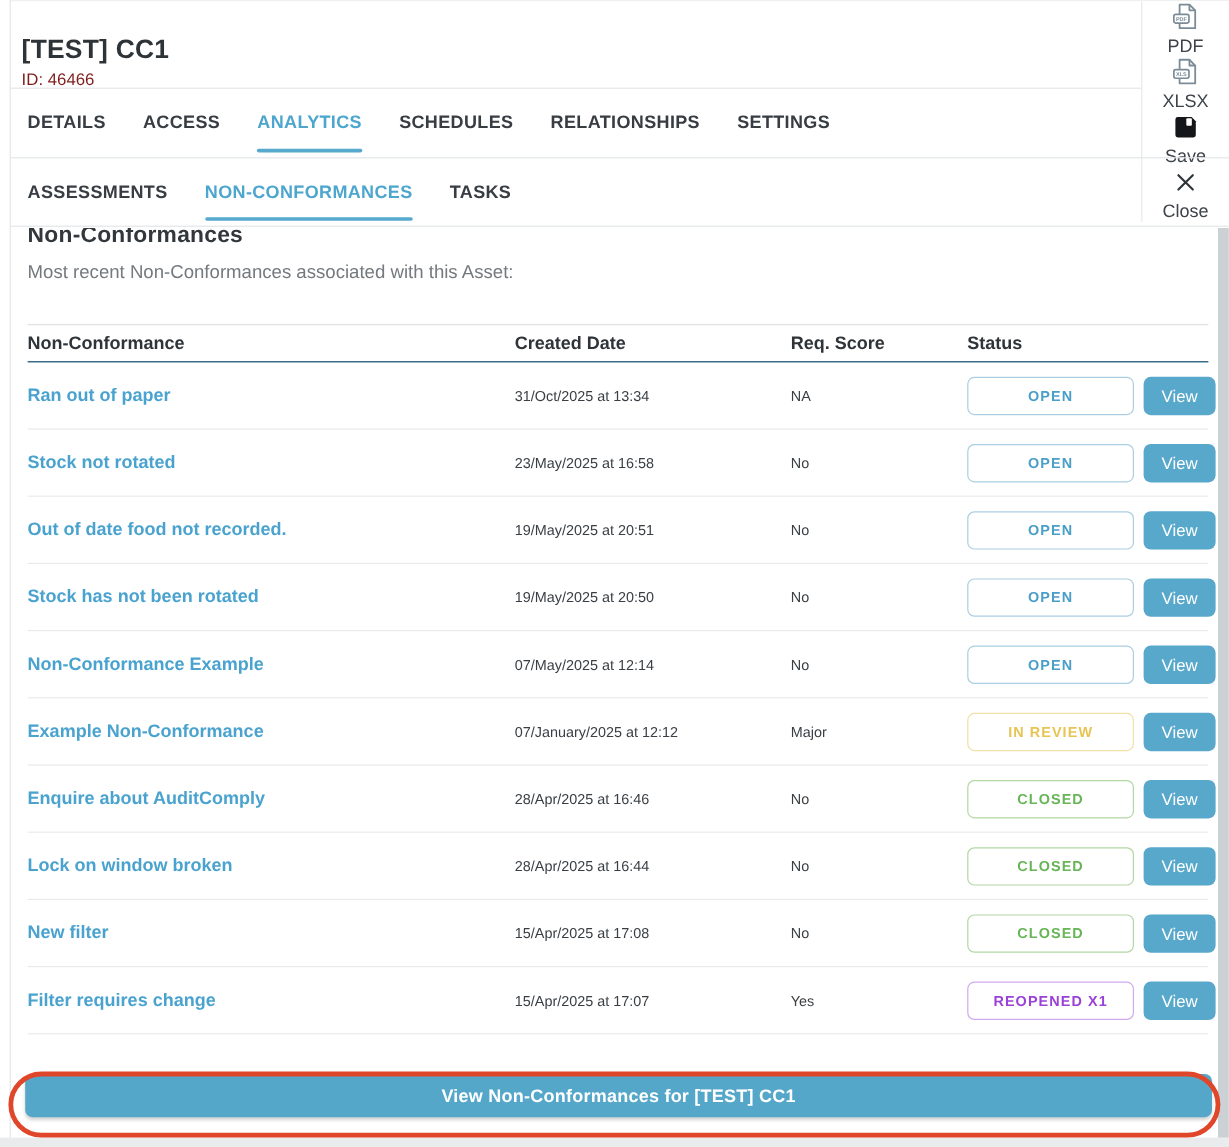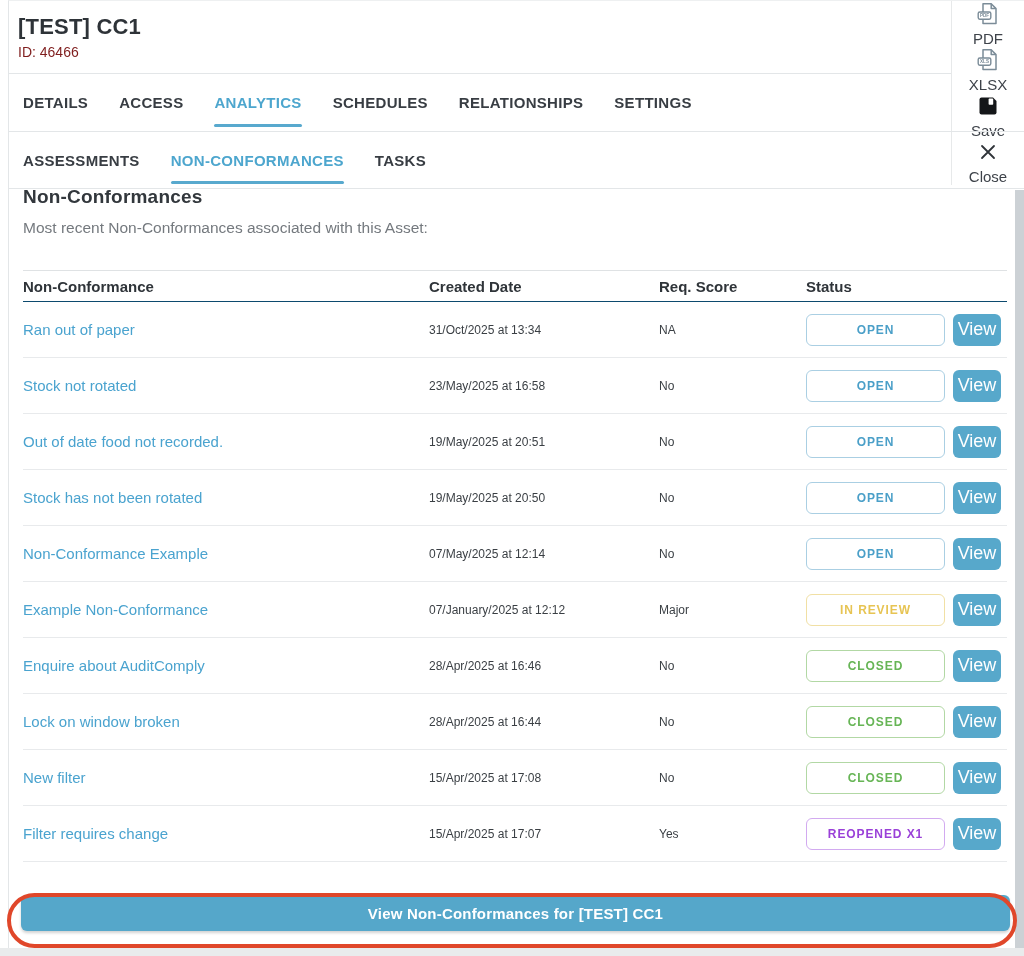--- a/index.html
+++ b/index.html
@@ -20,21 +20,21 @@
     border-left: 1px solid #e3e6e8;
     border-top: 1px solid #eef0f1;
     display: flex; flex-direction: column;
   }
   
   .dlg-header {
     height: 73px; flex: 0 0 73px;
     border-bottom: 1px solid #e3e6e8;
     display: flex; justify-content: space-between;
   }
-  .title-block { padding: 13px 0 0 9px; }
+  .title-block { padding: 27px 0 0 9px; }
   .dlg-title { font-size: 22px; font-weight: 700; color: #2e3338; letter-spacing: 0.2px; }
   .dlg-id { margin-top: 4px; font-size: 14px; color: #7f1d1d; }
   .header-actions { display: flex; height: 100%; flex-direction: column; }
   .action-btn {
     width: 73px; height: 100%;
     border-left: 1px solid #e7e9ea;
     display: flex; flex-direction: column; align-items: center; justify-content: center;
     gap: 3px; cursor: pointer; background: #fff;
   }
   .action-btn .ic { width: 26px; height: 26px; display: flex; align-items: center; justify-content: center; }
@@ -69,39 +69,39 @@
     grid-template-columns: 406px 230px 147px 147px 54px;
     align-items: center;
   }
   .t-head {
     height: 32px;
     border-top: 1px solid #dfe2e4;
     border-bottom: 1px solid #0c4a6e;
     font-size: 15px; font-weight: 700; color: #2f3439;
   }
   .t-body-row { height: 56px; border-bottom: 1px solid #e8eaec; }
-  .nc-link { font-size: 15px; font-weight: 400; color: #4aa3cf; cursor: pointer; }
+  .nc-link { font-size: 15px; font-weight: 700; color: #4aa3cf; cursor: pointer; }
   .cell-date, .cell-score { font-size: 12px; color: #3a3f44; }
   .status-badge {
     width: 139px; height: 32px;
     border: 1px solid; border-radius: 6px;
     display: flex; align-items: center; justify-content: center;
     font-size: 12px; font-weight: 800; letter-spacing: 0.9px;
     background: #fff;
   }
   .badge--open     { color: #4a9fc8; border-color: #aacfe3; }
   .badge--inreview { color: #e7c453; border-color: #f1e0a4; }
   .badge--closed   { color: #67b556; border-color: #b2d8a4; }
   .badge--reopened { color: #9a41d8; border-color: #d2aaf0; }
   .view-btn {
-    width: 48px; height: 32px;
+    width: 60px; height: 32px;
     background: #57a8cb; color: #fff;
     border: none; border-radius: 6px;
     font-family: "Liberation Sans", sans-serif;
-    font-size: 18px; cursor: pointer;
+    font-size: 14px; cursor: pointer;
     display: flex; align-items: center; justify-content: center;
   }
   
   .footer-btn {
     margin-top: 33px; margin-left: -2px;
     width: 989px; height: 36px;
     background: #55a7ca; color: #fff;
     border: none; border-radius: 6px;
     font-family: "Liberation Sans", sans-serif;
     font-size: 15px; font-weight: 700; letter-spacing: 0.2px;

